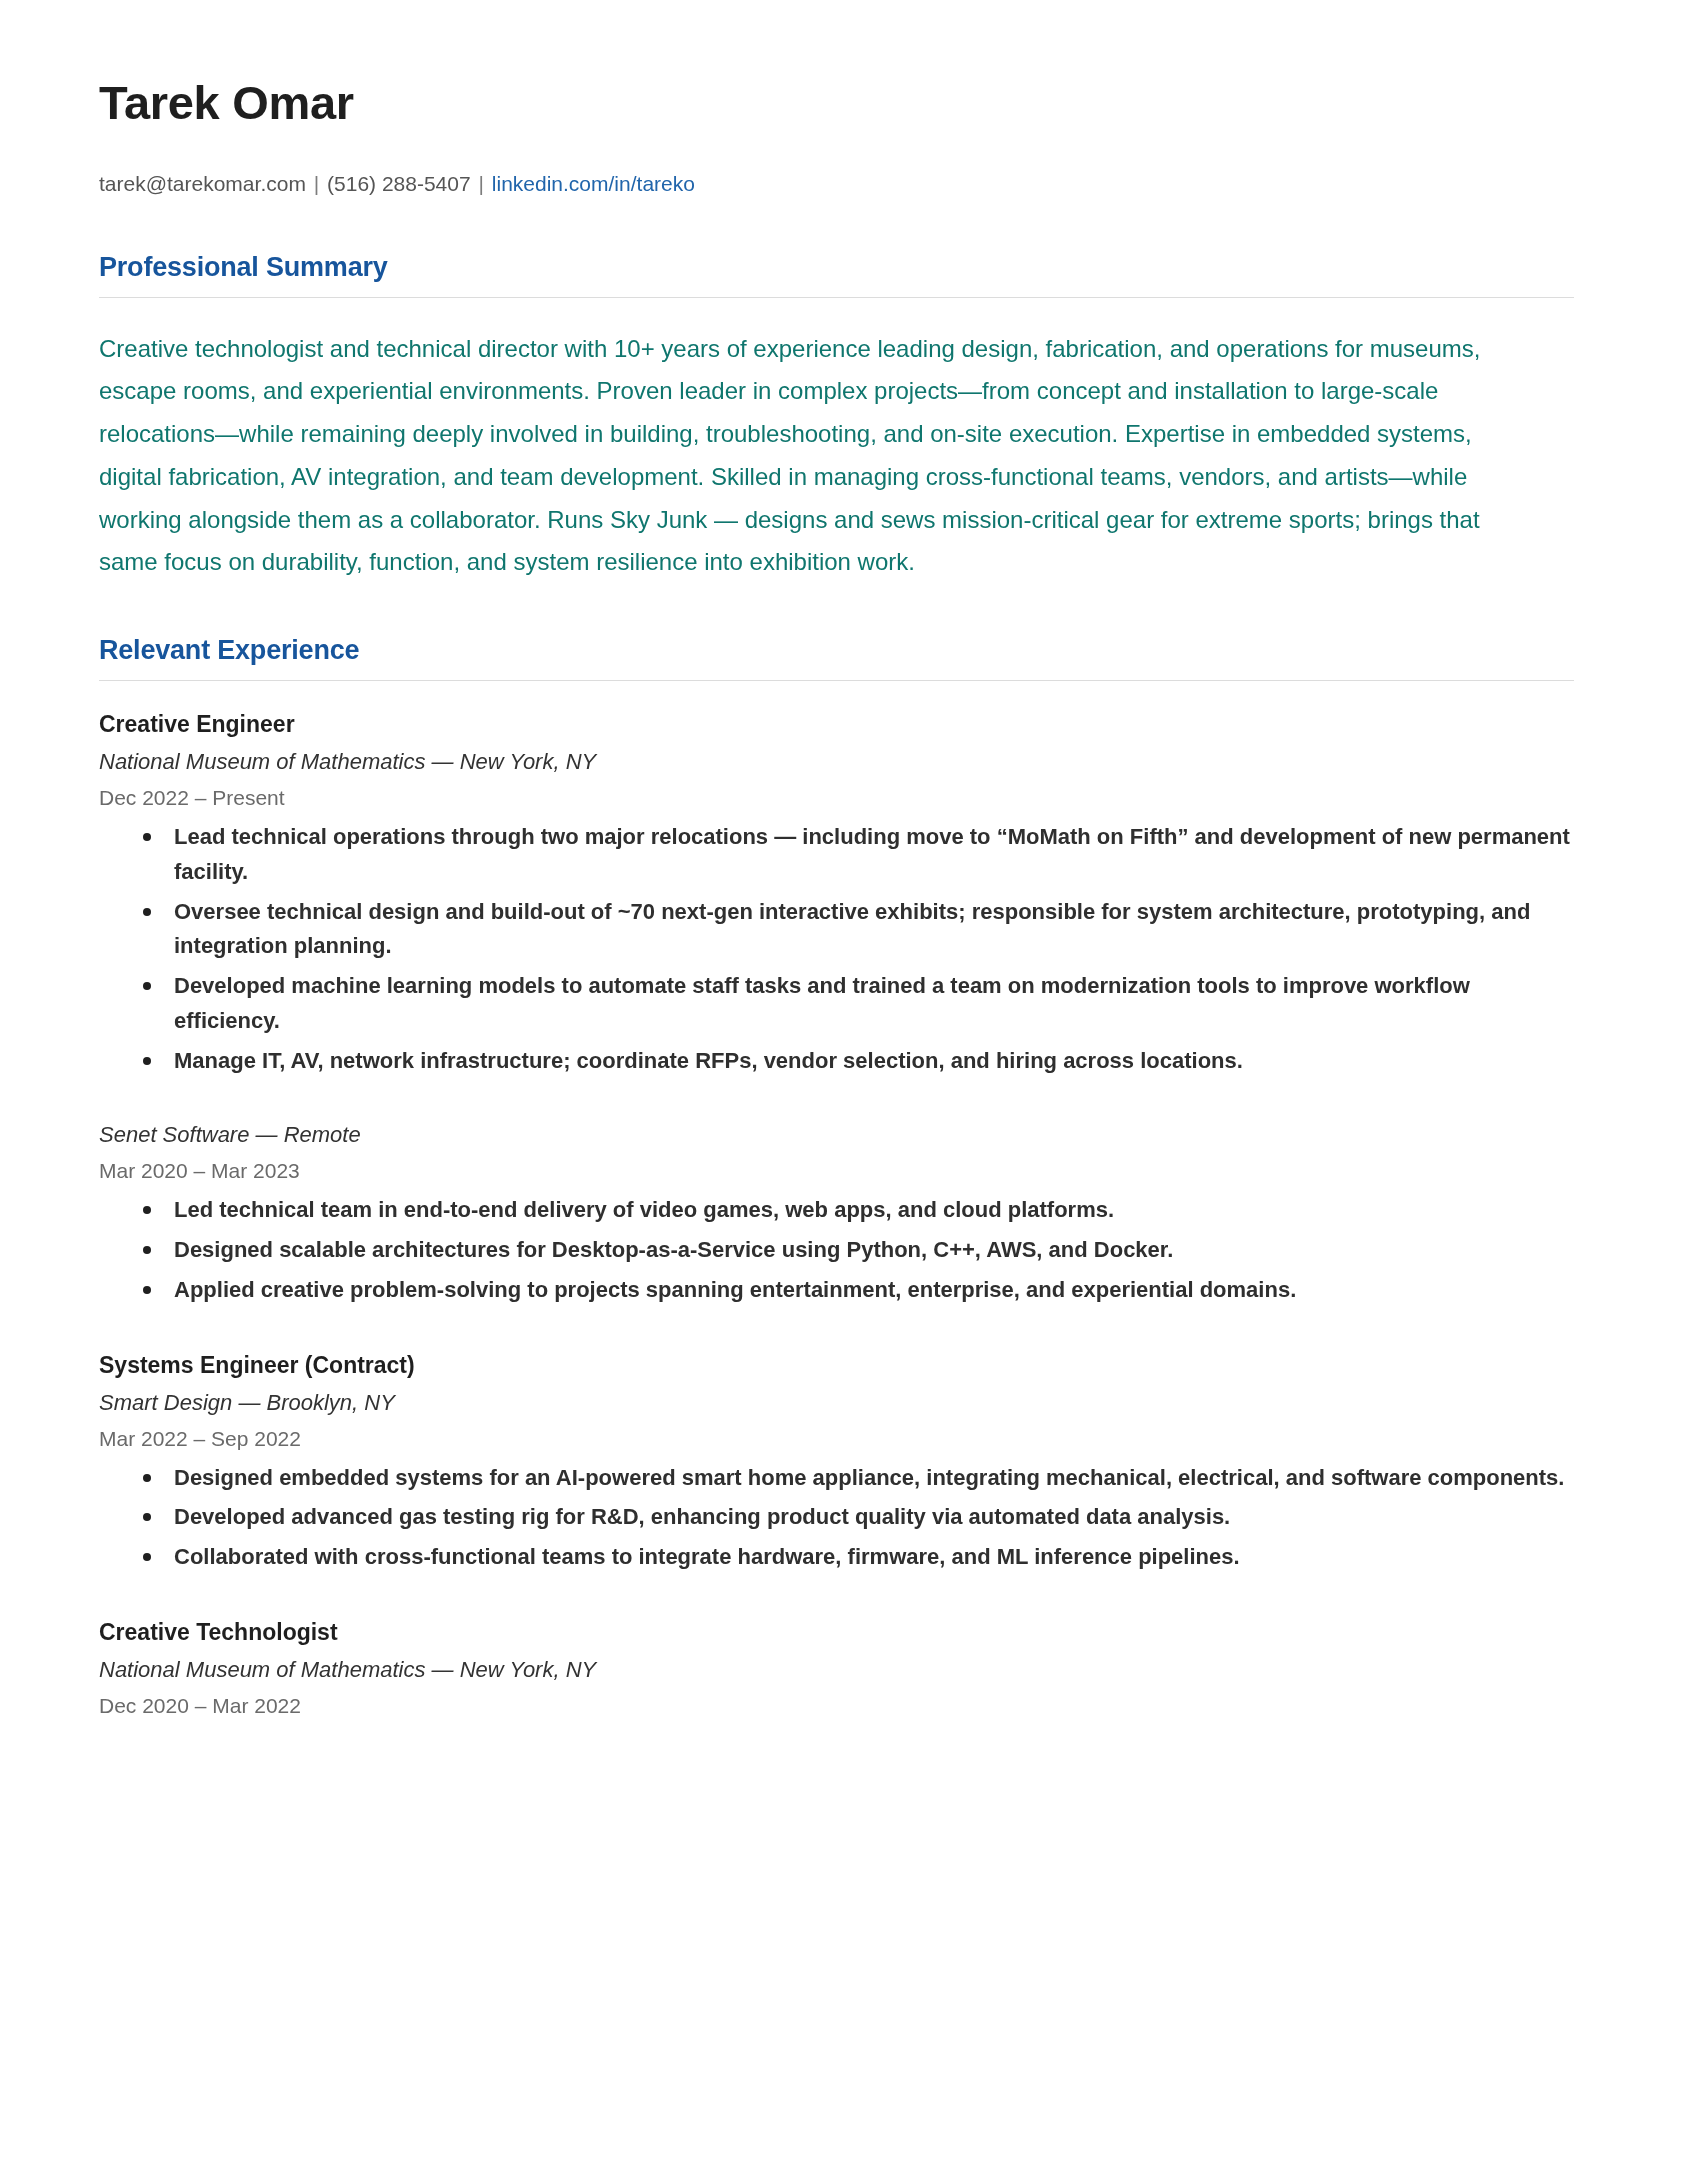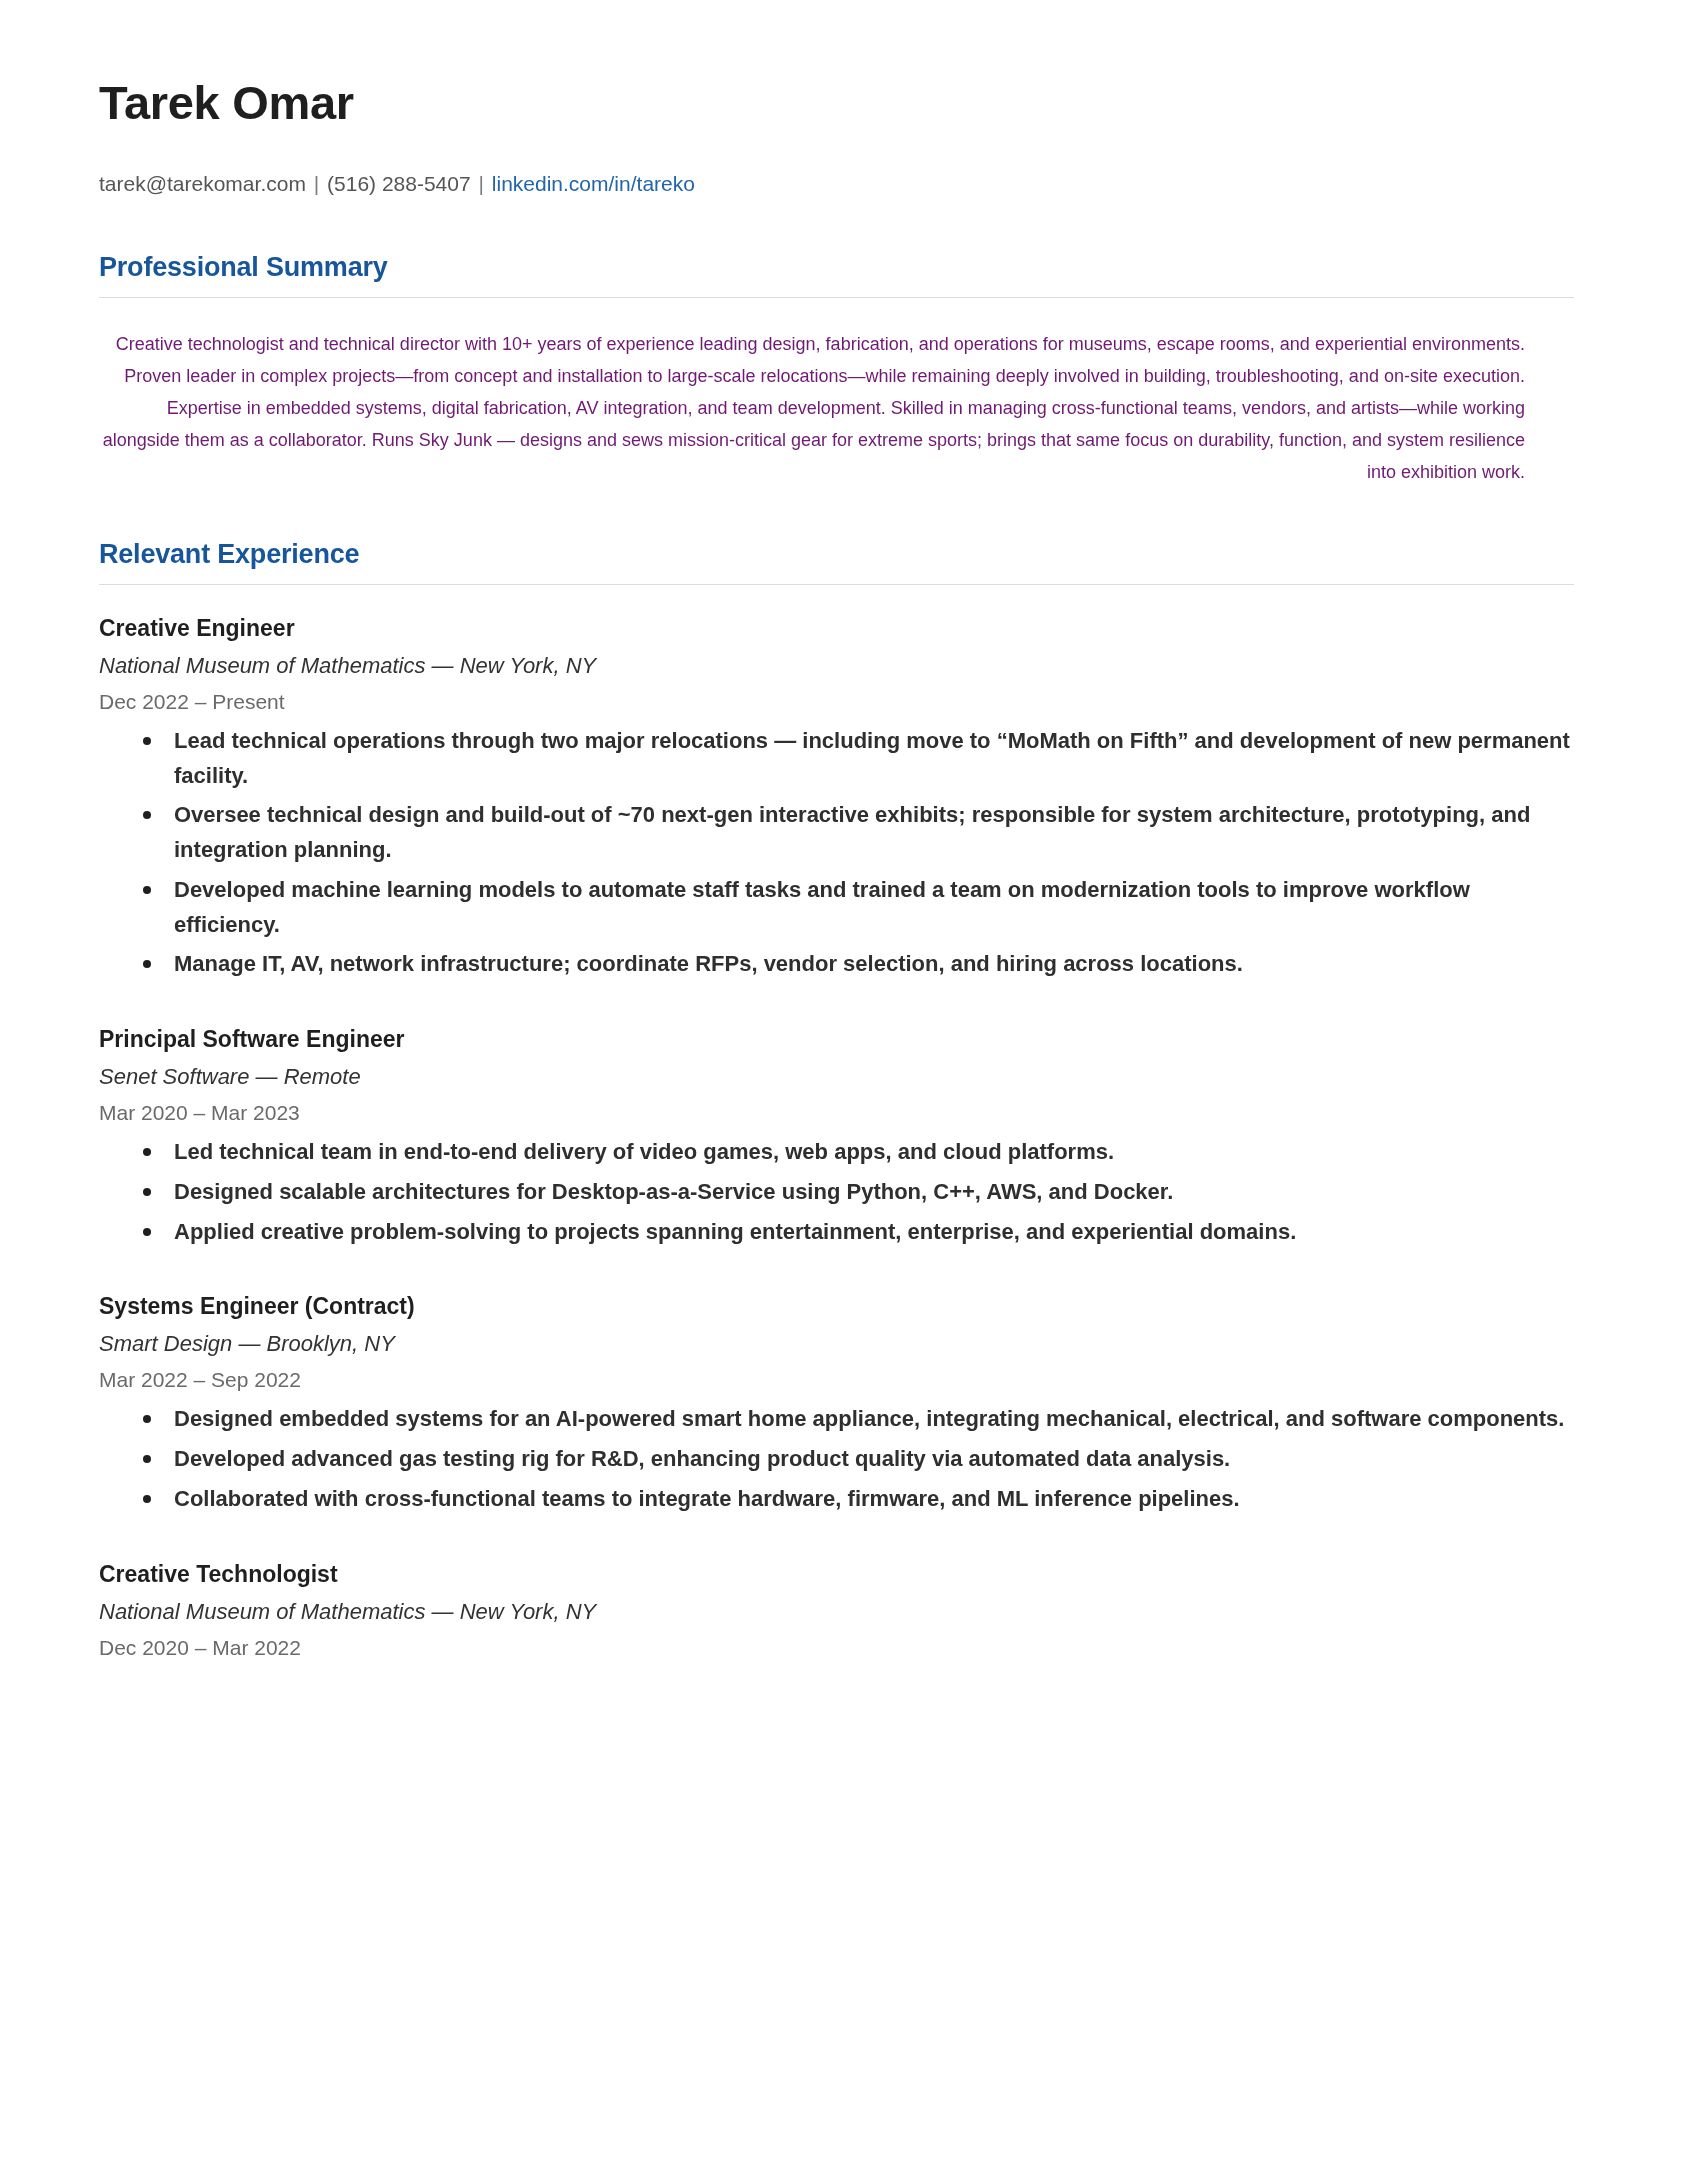--- a/index.html
+++ b/index.html
@@ -65,26 +65,25 @@
   }
   .section-rule {
     height: 1px;
     background: #dcdcdc;
     width: 100%;
     margin-bottom: 30px;
   }
 
   
   .summary {
-    font-size: 18px;
+    font-size: 24px;
     line-height: 1.78;
-    color: #701a75;
+    color: #0f766e;
     margin: 0;
     max-width: 1426px;
-    text-align: right;
   }
 
   
   .job {
     margin-bottom: 44px;
   }
   .job:last-child {
     margin-bottom: 0;
   }
   .job-title {
@@ -166,21 +165,20 @@
             <div class="job-company">National Museum of Mathematics — New York, NY</div>
             <div class="job-dates">Dec 2022 – Present</div>
             <ul class="bullets">
               <li class="bullet"><span class="bullet-dot"></span><span>Lead technical operations through two major relocations — including move to “MoMath on Fifth” and development of new permanent facility.</span></li>
               <li class="bullet"><span class="bullet-dot"></span><span>Oversee technical design and build-out of ~70 next-gen interactive exhibits; responsible for system architecture, prototyping, and integration planning.</span></li>
               <li class="bullet"><span class="bullet-dot"></span><span>Developed machine learning models to automate staff tasks and trained a team on modernization tools to improve workflow efficiency.</span></li>
               <li class="bullet"><span class="bullet-dot"></span><span>Manage IT, AV, network infrastructure; coordinate RFPs, vendor selection, and hiring across locations.</span></li>
             </ul>
           </div>
           <div class="job">
-            <div class="job-title">Principal Software Engineer</div>
             <div class="job-company">Senet Software — Remote</div>
             <div class="job-dates">Mar 2020 – Mar 2023</div>
             <ul class="bullets">
               <li class="bullet"><span class="bullet-dot"></span><span>Led technical team in end-to-end delivery of video games, web apps, and cloud platforms.</span></li>
               <li class="bullet"><span class="bullet-dot"></span><span>Designed scalable architectures for Desktop-as-a-Service using Python, C++, AWS, and Docker.</span></li>
               <li class="bullet"><span class="bullet-dot"></span><span>Applied creative problem-solving to projects spanning entertainment, enterprise, and experiential domains.</span></li>
             </ul>
           </div>
           <div class="job">
             <div class="job-title">Systems Engineer (Contract)</div>

